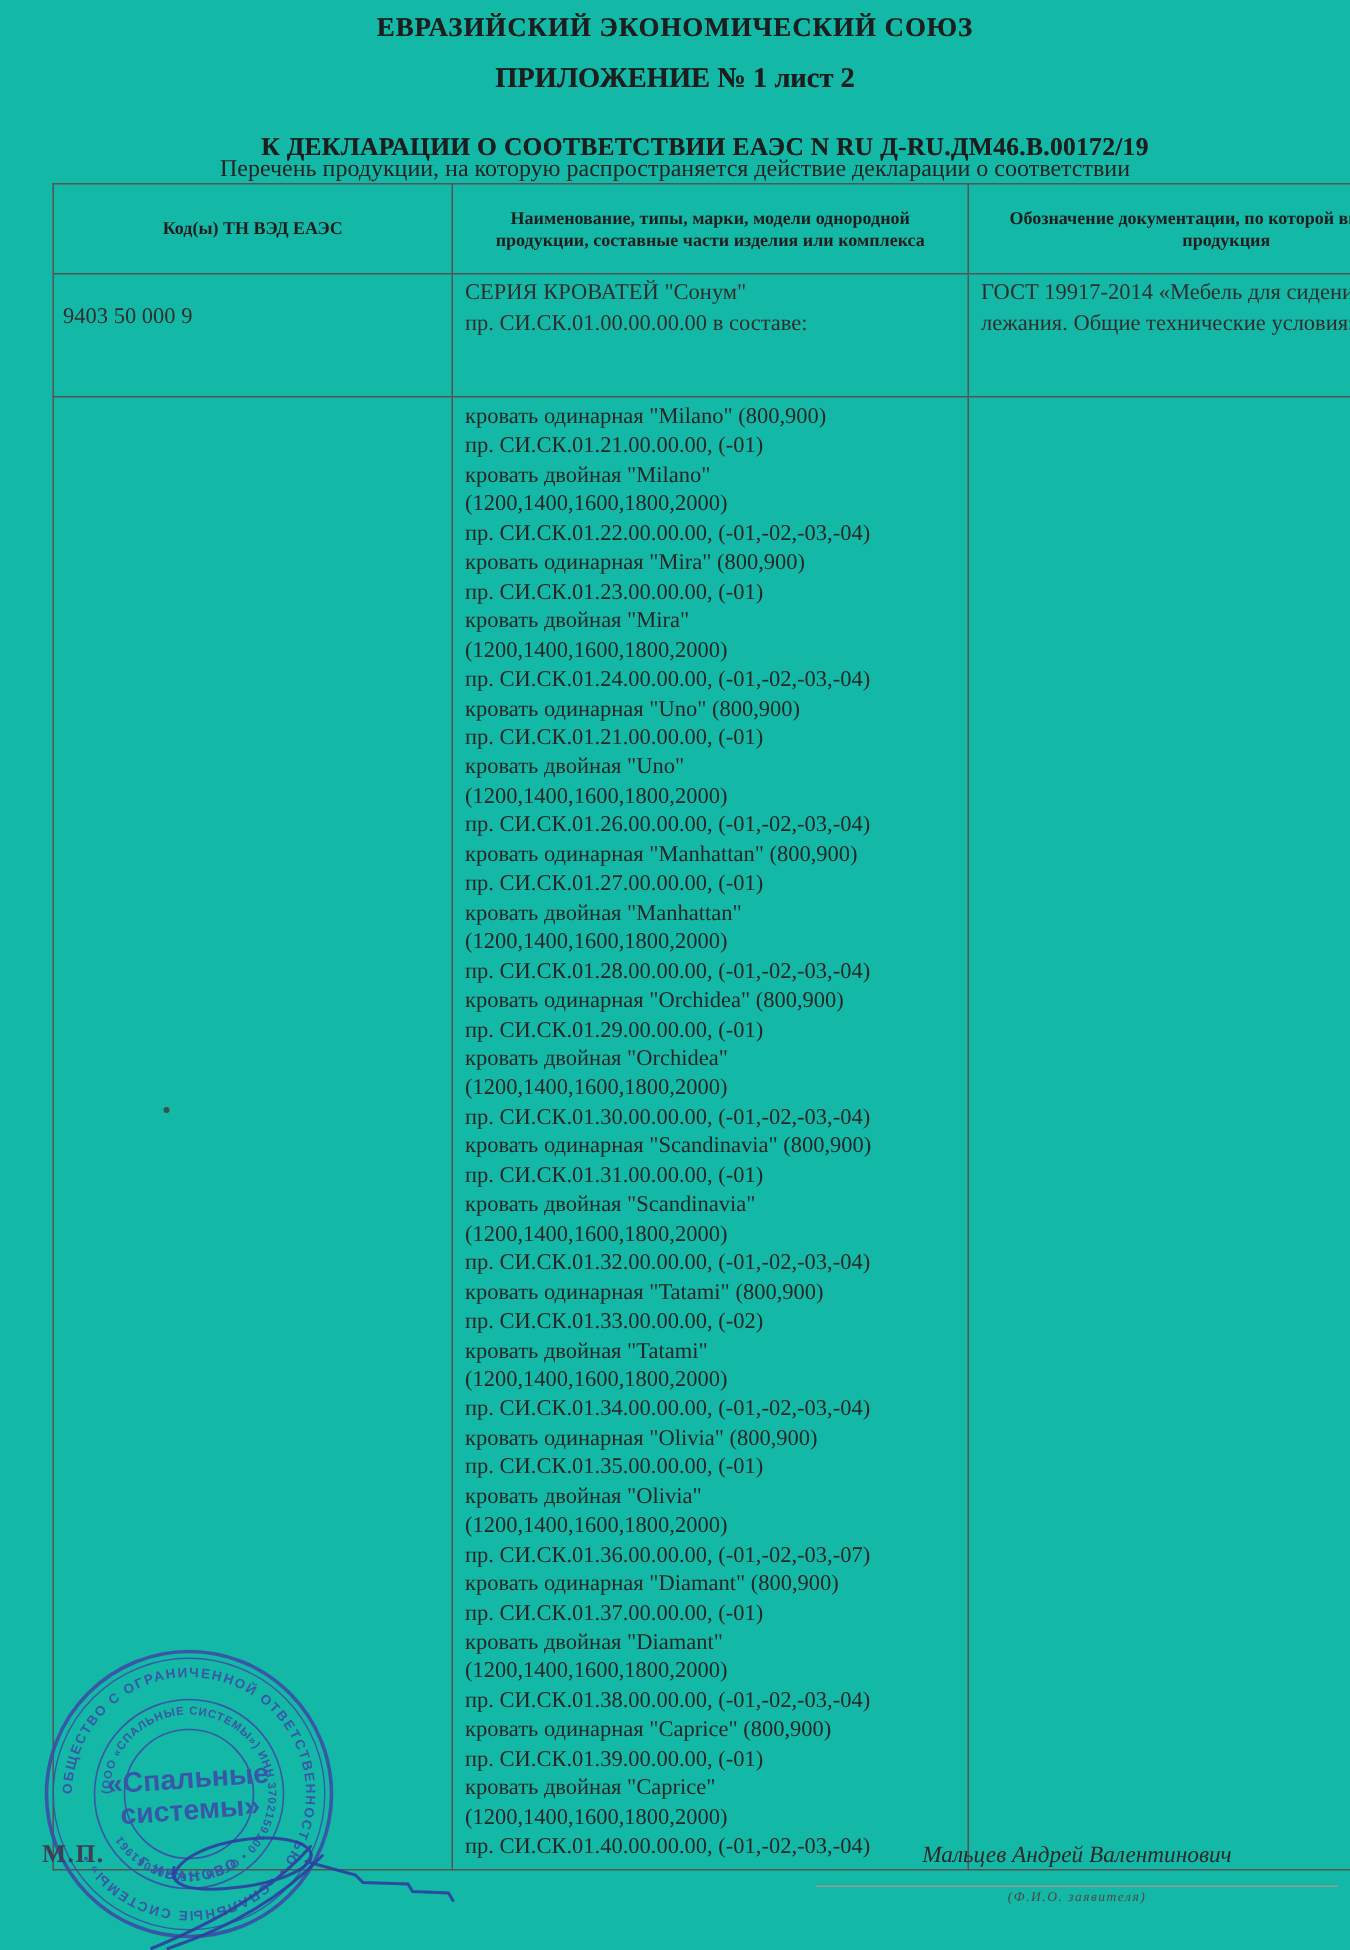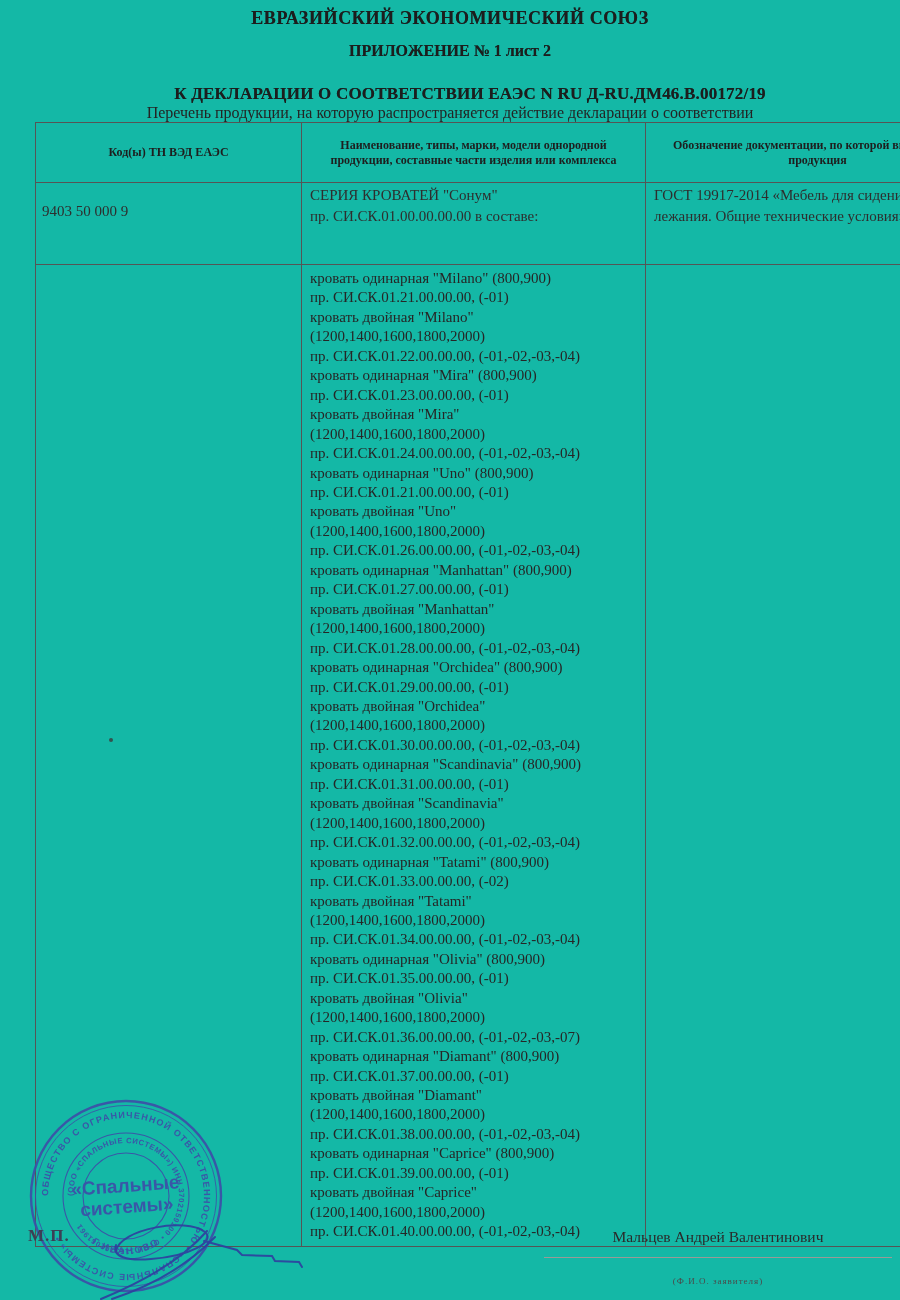--- a/index.html
+++ b/index.html
@@ -2,43 +2,43 @@
 <html><head>
 <meta charset="utf-8">
 <style>
   html,body{margin:0;padding:0;}
   body{width:900px;height:1300px;background:#e9e9e6;font-family:"Liberation Serif", serif;}
   .page{position:relative;width:900px;height:1300px;background:#14b8a6;overflow:hidden;
         color:#2e2e2e;}
   
   .titles{position:absolute;top:8px;left:0;width:900px;text-align:center;color:#1d1d1d;}
   .t1{font-size:18px;font-weight:bold;letter-spacing:.6px;text-shadow:0 0 .4px rgba(0,0,0,.55);}
-  .t2{font-size:16px;font-weight:bold;margin-top:13px;text-shadow:0 0 .4px rgba(0,0,0,.55);}
+  .t2{font-size:19px;font-weight:bold;margin-top:13px;text-shadow:0 0 .4px rgba(0,0,0,.55);}
   .t3{font-size:17px;font-weight:bold;margin-top:24px;letter-spacing:.2px;text-shadow:0 0 .4px rgba(0,0,0,.55);padding-left:40px;}
   .caption{position:absolute;top:104px;left:0;width:900px;text-align:center;font-size:16px;color:#242424;}
   
   table.doc{position:absolute;left:35px;top:122px;width:867px;border-collapse:collapse;table-layout:fixed;}
   table.doc td{border:1px solid #555;padding:0;vertical-align:top;}
   table.doc td:last-child{border-right:none;}
   td.c1{width:237px;}  td.c2{width:315px;}  td.c3{width:315px;}
   tr.hdr td{height:55px;vertical-align:middle;text-align:center;font-weight:bold;
             font-size:12px;line-height:14.5px;color:#1e1e1e;padding:2px 14px;}
   tr.r1 td{height:45px;font-size:15px;line-height:21px;}
   tr.r1 .c1{padding:18px 6px;}
   tr.r1 .c2{padding:2px 8px;white-space:pre-line;}
   tr.r1 .c3{padding:2px 8px;}
   tr.r2 td{height:981px;}
   .plist{padding:4px 4px 0 8px;font-size:15px;line-height:19.45px;color:#262626;}
   .plist div{white-space:nowrap;}
   
   .mp{position:absolute;left:28px;top:1226px;font-size:17px;font-weight:bold;color:#3c3f55;letter-spacing:1px;text-align:right;}
-  .applicant{position:absolute;left:538px;top:1228px;width:360px;text-align:center;}
+  .applicant{position:absolute;left:538px;top:1228px;width:360px;text-align:center;font-style:italic;}
   .applicant .name{font-size:15.5px;color:#2a2a2a;}
   .applicant .sigline{border-top:1px solid #9a9a96;margin:11px 6px 0 6px;}
-  .applicant .fio{font-size:9px;letter-spacing:1px;color:#4a4a4a;margin-top:18px;text-align:center;}
+  .applicant .fio{font-size:9px;letter-spacing:1px;color:#4a4a4a;margin-top:1px;text-align:center;}
   .dot{position:absolute;left:109px;top:738px;width:4px;height:4px;border-radius:50%;background:#3a3a3a;opacity:.8;}
   
   .stamp{position:absolute;left:26px;top:1096px;width:200px;height:200px;opacity:.92;}
   .stamp text{font-family:"Liberation Sans", sans-serif;}
   .sig{position:absolute;left:38px;top:1193px;width:300px;height:107px;}
 </style>
 </head>
 <body>
 
 <div class="page">

